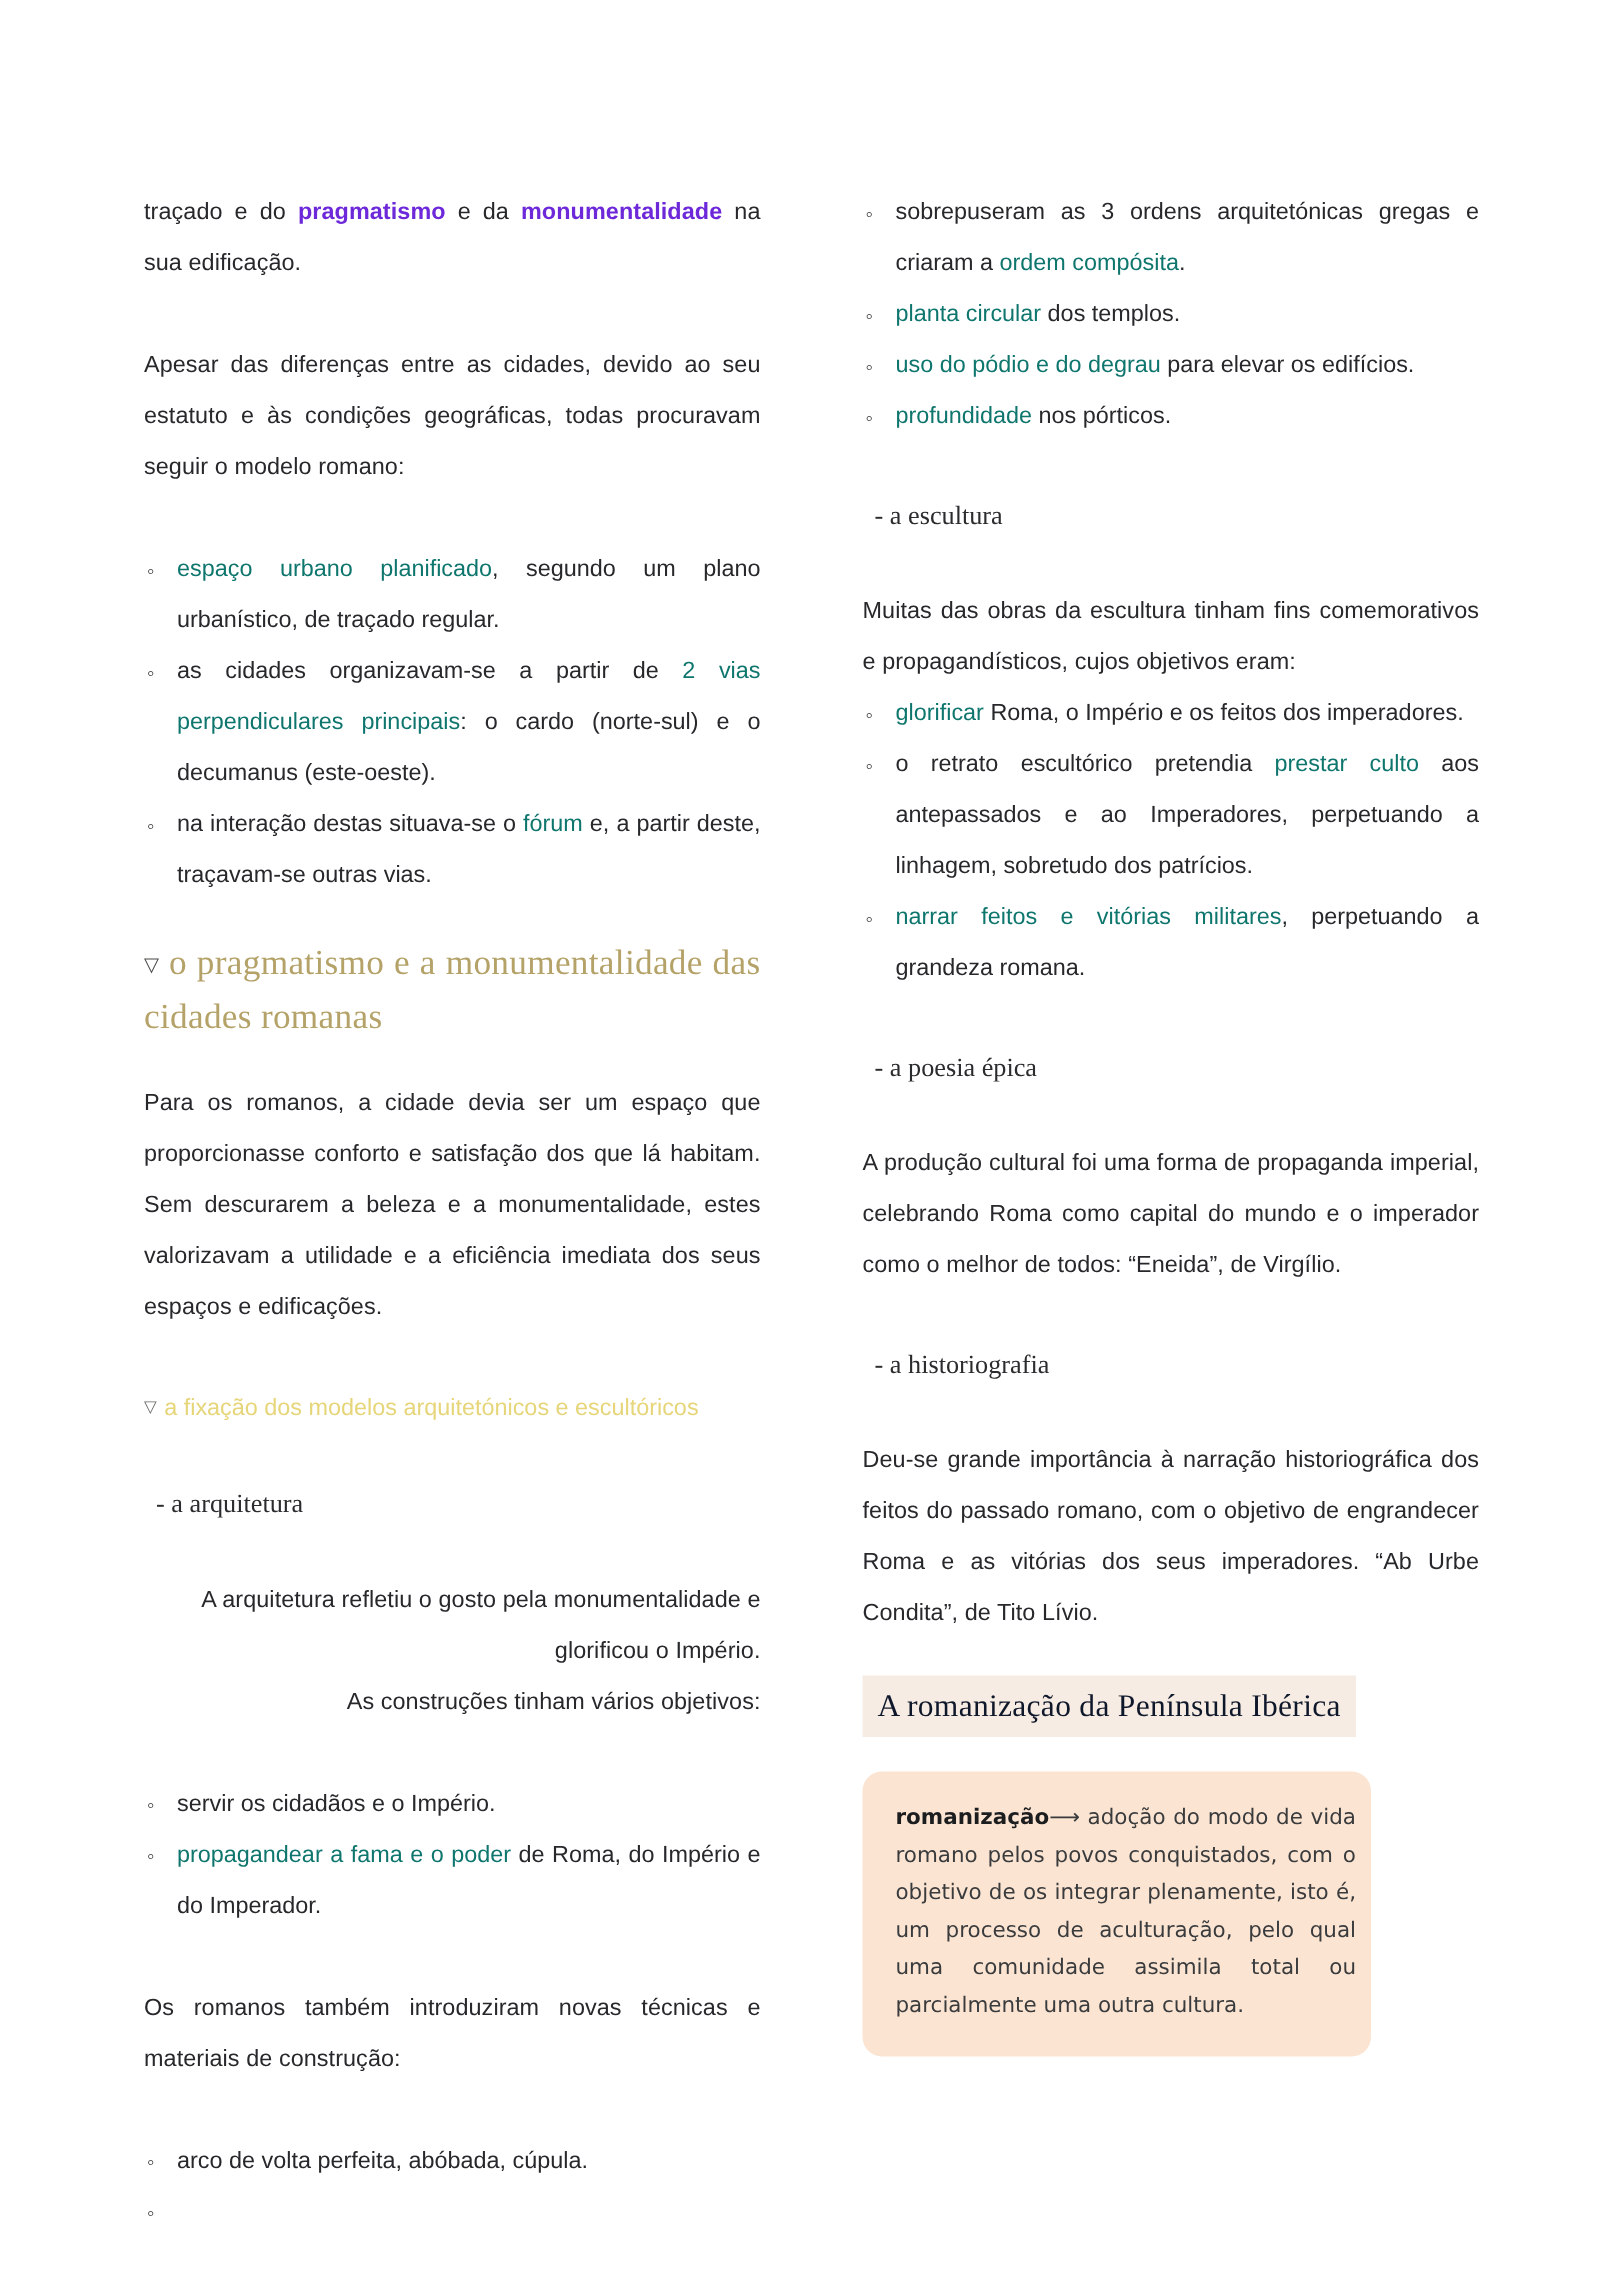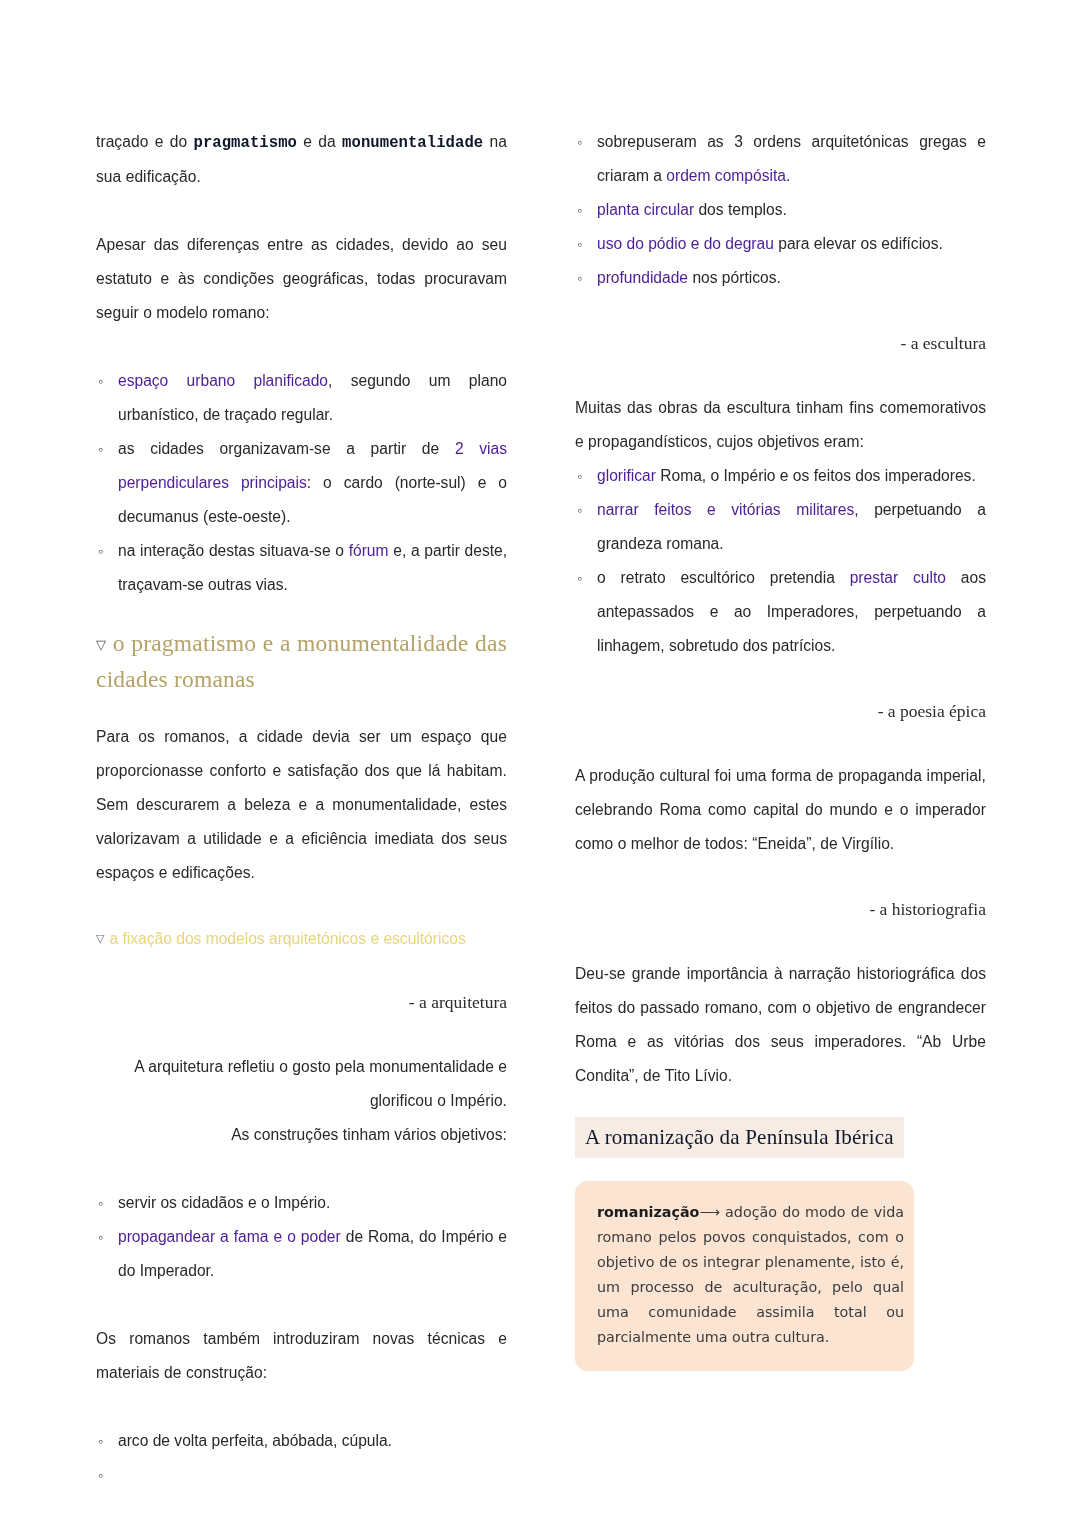--- a/index.html
+++ b/index.html
@@ -64,23 +64,23 @@
   ul.bullets li::before {
     content: "\25E6";
     position: absolute;
     left: 2px;
     top: 0;
     color: #3a3b3e;
     font-size: 14px;
   }
 
   .hl {
-    color: #4c1d95;
-  }
-  b, strong { font-weight: 700; color: #0f172a; font-family: Liberation Mono, monospace; }
+    color: #0f766e;
+  }
+  b, strong { font-weight: 700; color: #6d28d9; }
 
   
   .head-gold {
     font-family: "Liberation Serif", serif;
     font-size: 23.5px;
     line-height: 34px;
     color: #b4a268;
     letter-spacing: 0.2px;
     text-align: justify;
     margin: 0;
@@ -109,21 +109,20 @@
     margin-right: 5px;
   }
 
   
   .head-serif {
     font-family: "Liberation Serif", serif;
     font-size: 17.5px;
     line-height: 28px;
     color: #2b2c2e;
     margin: 0 0 0 8px;
-    text-align: right;
   }
 
   
   .head-highlight {
     display: inline-block;
     font-family: "Liberation Serif", serif;
     font-size: 21px;
     line-height: 26px;
     color: #0f172a;
     background: #f6ece3;
@@ -233,22 +232,22 @@
       <div class="gap-lg"></div>
 
       <p class="head-serif">- a escultura</p>
 
       <div class="gap-lg"></div>
 
       <p class="body">Muitas das obras da escultura tinham fins comemorativos e propagandísticos, cujos objetivos eram:</p>
 
       <ul class="bullets">
         <li><span class="hl">glorificar</span><span> Roma, o Império e os feitos dos imperadores.</span></li>
+        <li><span>o retrato escultórico pretendia </span><span class="hl">prestar culto</span><span> aos antepassados e ao Imperadores, perpetuando a linhagem, sobretudo dos patrícios.</span></li>
         <li><span class="hl">narrar feitos e vitórias militares</span><span>, perpetuando a grandeza romana.</span></li>
-        <li><span>o retrato escultórico pretendia </span><span class="hl">prestar culto</span><span> aos antepassados e ao Imperadores, perpetuando a linhagem, sobretudo dos patrícios.</span></li>
       </ul>
 
       <div class="gap-lg"></div>
 
       <p class="head-serif">- a poesia épica</p>
 
       <div class="gap-lg"></div>
 
       <p class="body">A produção cultural foi uma forma de propaganda imperial, celebrando Roma como capital do mundo e o imperador como o melhor de todos: “Eneida”, de Virgílio.</p>
 

